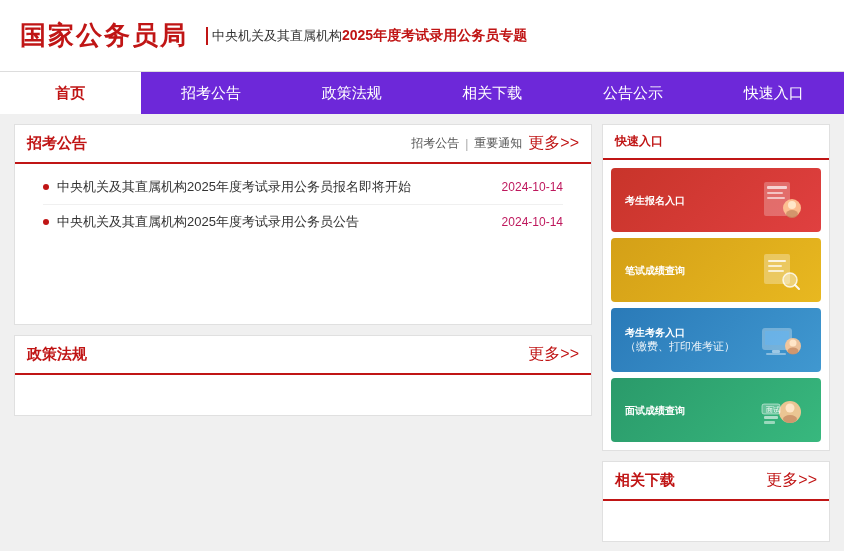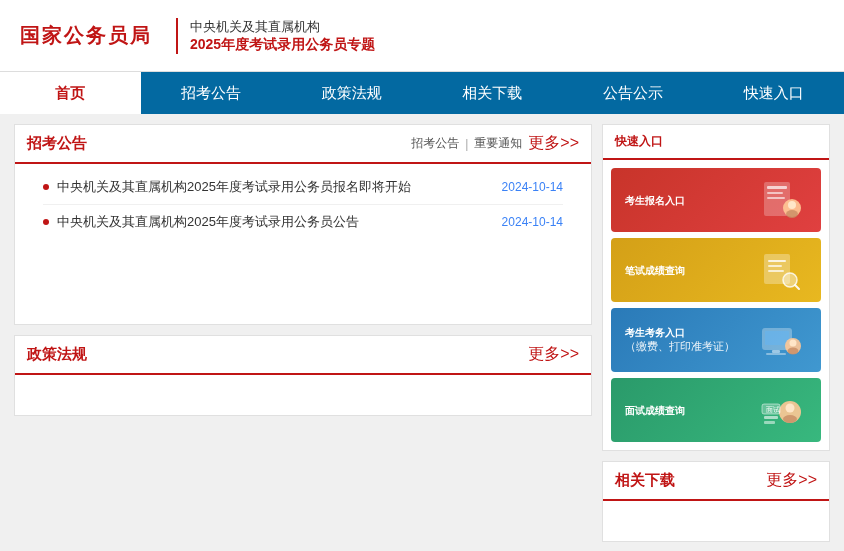--- a/index.html
+++ b/index.html
@@ -15,46 +15,46 @@
     
     .header {
       background: #fff;
       display: flex;
       align-items: center;
       padding: 10px 20px;
       height: 72px;
       border-bottom: 1px solid #ddd;
     }
     .header-logo {
-      font-size: 20px;
+      font-size: 26px;
       font-weight: 900;
       color: #c01515;
       letter-spacing: 2px;
-      margin-right: 24px;
+      margin-right: 18px;
       white-space: nowrap;
     }
     .header-subtitle {
       display: flex;
-      flex-direction: column;
+      flex-direction: row;
       border-left: 2px solid #c01515;
-      padding-left: 12px;
+      padding-left: 4px;
     }
     .header-subtitle-top {
       font-size: 13px;
       color: #333;
     }
     .header-subtitle-bottom {
       font-size: 14px;
       font-weight: bold;
       color: #c01515;
     }
 
     
     .nav {
-      background: #0369a1;
+      background: #6d28d9;
       display: flex;
       height: 42px;
       align-items: stretch;
     }
     .nav-item {
       flex: 1;
       display: flex;
       align-items: center;
       justify-content: center;
       color: #fff;
@@ -139,21 +139,21 @@
       margin-right: 8px;
       flex-shrink: 0;
     }
     .announcement-text {
       flex: 1;
       color: #333;
       font-size: 13px;
       cursor: pointer;
     }
     .announcement-date {
-      color: #3b82f6;
+      color: #be185d;
       font-size: 12px;
       white-space: nowrap;
       margin-left: 4px;
     }
 
     
     .policy-section {
       background: #fff;
       border: 1px solid #e0e0e0;
     }

